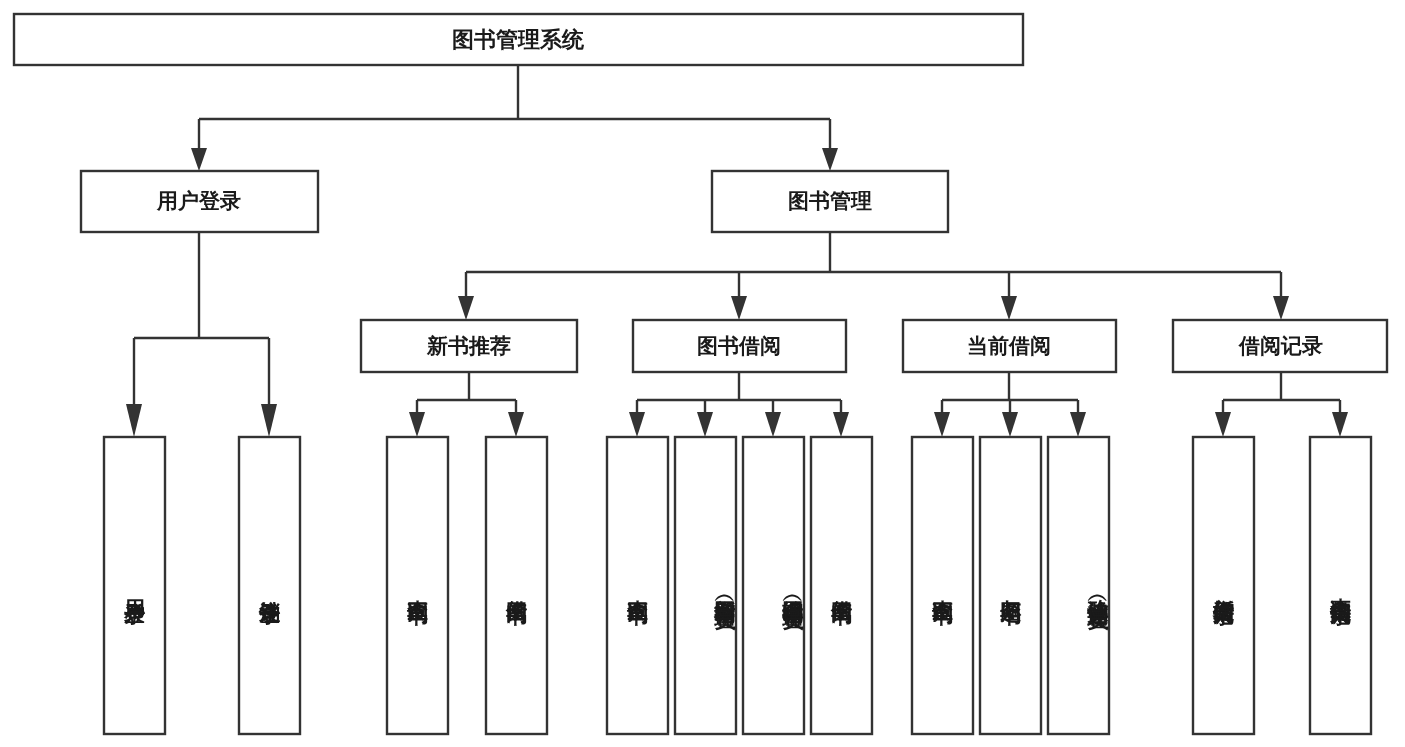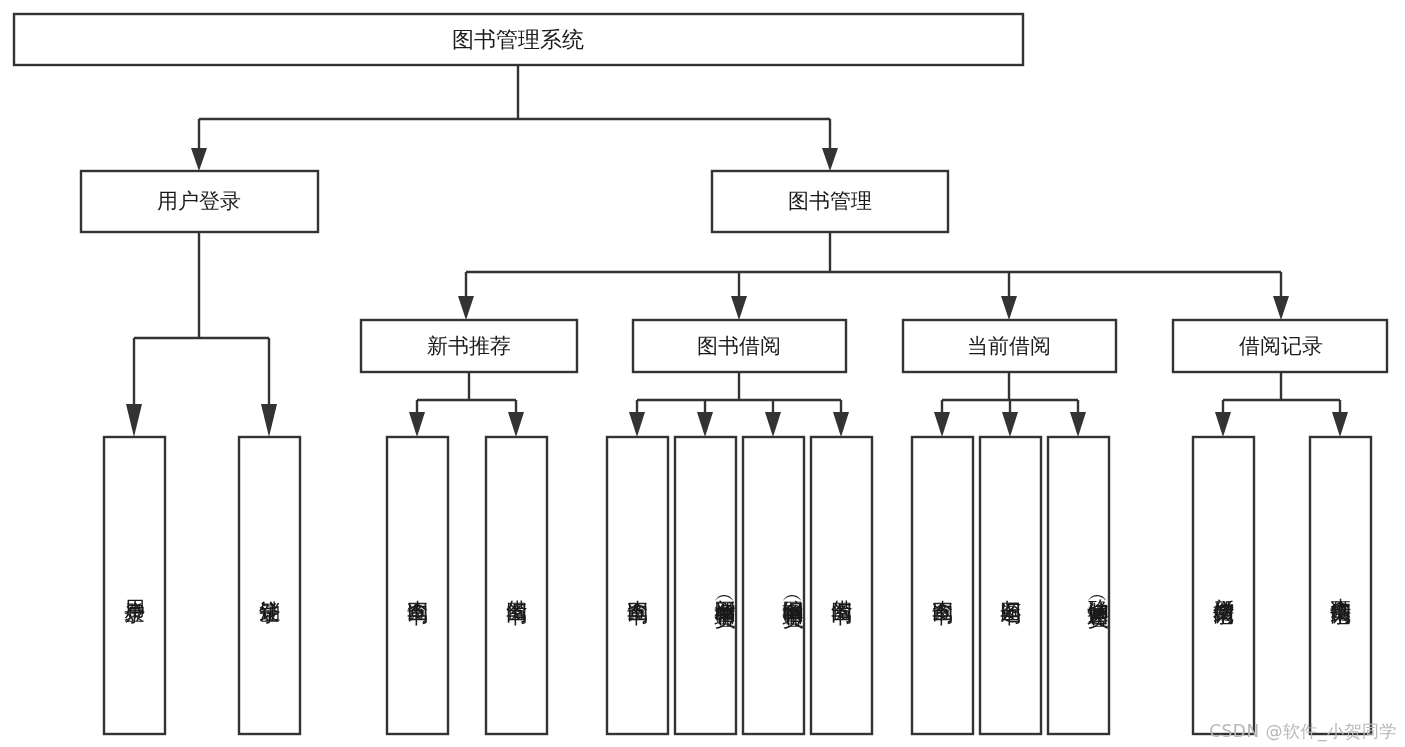--- a/index.html
+++ b/index.html
@@ -9,20 +9,21 @@
   }
   body {
     font-family: "DejaVu Sans", "Liberation Sans", sans-serif;
   }
   #diagram-root {
     position: relative;
     width: 1405px;
     height: 747px;
     background: #ffffff;
     overflow: hidden;
+    font-weight: bold;
   }
   svg.flow {
     position: absolute;
     left: 0;
     top: 0;
     width: 1405px;
     height: 747px;
   }
   .node-box {
     fill: #ffffff;
@@ -210,15 +211,14 @@
   <div class="leaf-label" style="left:743px; top:443px; width:61px; height:291px; display:flex; align-items:flex-start; justify-content:center;">编辑图书（管理员）</div>
   <div class="leaf-label" style="left:811px; top:437px; width:61px; height:297px; display:flex; align-items:center; justify-content:center;">借阅图书</div>
 
   <div class="leaf-label" style="left:912px; top:437px; width:61px; height:297px; display:flex; align-items:center; justify-content:center;">查询图书</div>
   <div class="leaf-label" style="left:980px; top:437px; width:61px; height:297px; display:flex; align-items:center; justify-content:center;">归还图书</div>
   <div class="leaf-label" style="left:1048px; top:443px; width:61px; height:291px; display:flex; align-items:flex-start; justify-content:center;">确认归还（管理员）</div>
 
   <div class="leaf-label" style="left:1193px; top:437px; width:61px; height:297px; display:flex; align-items:center; justify-content:center;">新增借阅记录</div>
   <div class="leaf-label" style="left:1310px; top:437px; width:61px; height:297px; display:flex; align-items:center; justify-content:center;">查询借阅记录</div>
 
-  <div class="watermark">CSDN @软件_小贺同学</div>
 
 </div>
 
 </body></html>

